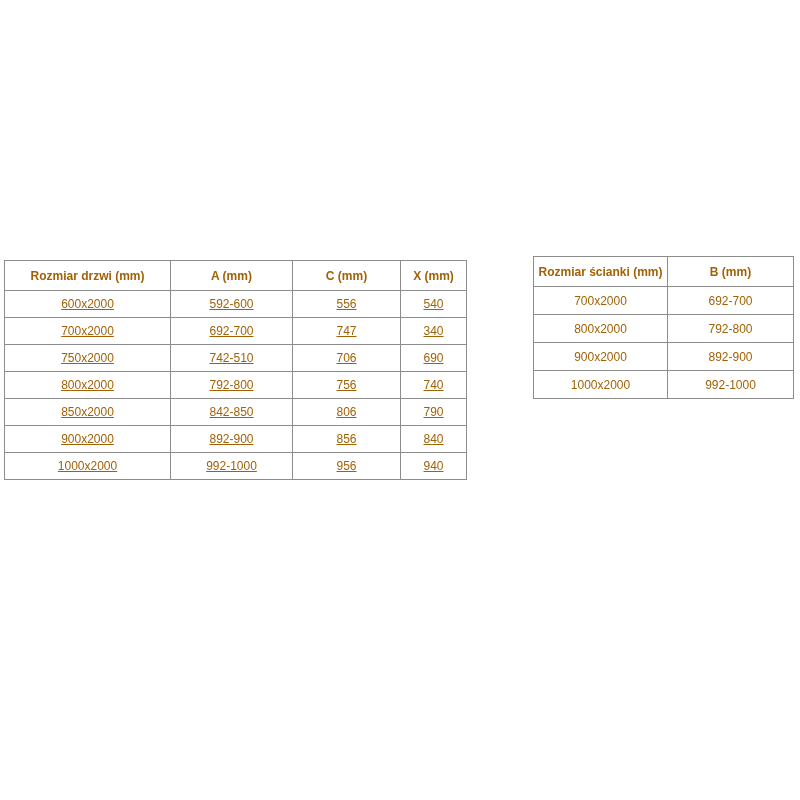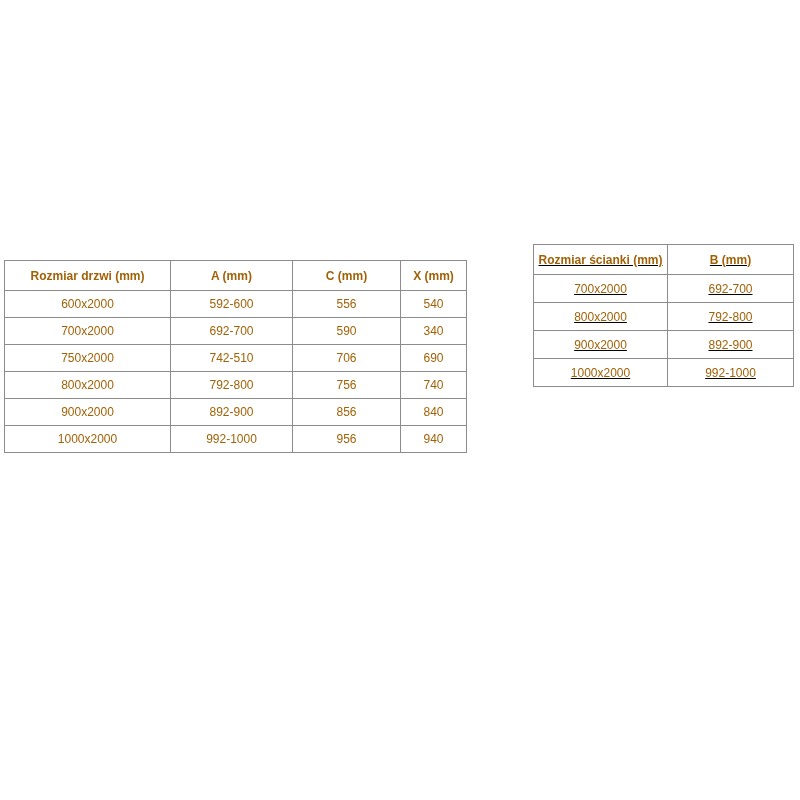--- a/index.html
+++ b/index.html
@@ -36,26 +36,25 @@
   }
   table.spec th {
     font-weight: bold;
     height: 29px;
   }
   #doors-table {
     left: 4px;
     top: 260px;
     width: 462px;
   }
-  #doors-table td { height: 26px; }
+  #doors-table td { height: 26px; text-decoration: underline; }
   #walls-table {
     left: 533px;
-    top: 244px;
+    top: 256px;
     width: 260px;
-    text-decoration: underline;
   }
   #walls-table td { height: 27px; }
 </style>
 </head>
 <body>
 
 <div class="page">
 
   <table class="spec" id="doors-table">
     <colgroup>
@@ -75,34 +74,40 @@
       <tbody>
         <tr>
           <td>600x2000</td>
           <td>592-600</td>
           <td>556</td>
           <td>540</td>
         </tr>
         <tr>
           <td>700x2000</td>
           <td>692-700</td>
-          <td>590</td>
+          <td>747</td>
           <td>340</td>
         </tr>
         <tr>
           <td>750x2000</td>
           <td>742-510</td>
           <td>706</td>
           <td>690</td>
         </tr>
         <tr>
           <td>800x2000</td>
           <td>792-800</td>
           <td>756</td>
           <td>740</td>
+        </tr>
+        <tr>
+          <td>850x2000</td>
+          <td>842-850</td>
+          <td>806</td>
+          <td>790</td>
         </tr>
         <tr>
           <td>900x2000</td>
           <td>892-900</td>
           <td>856</td>
           <td>840</td>
         </tr>
         <tr>
           <td>1000x2000</td>
           <td>992-1000</td>

